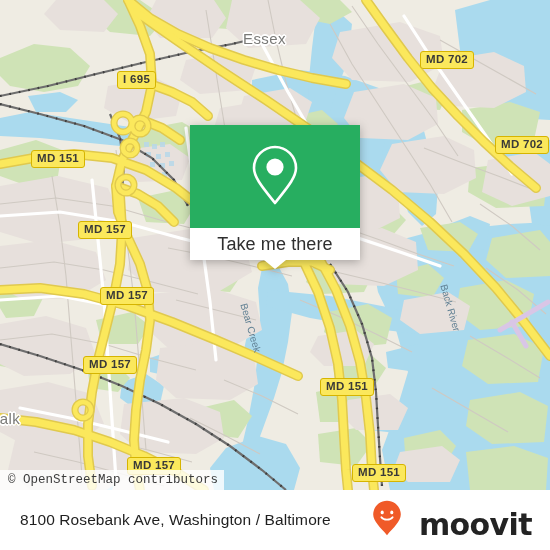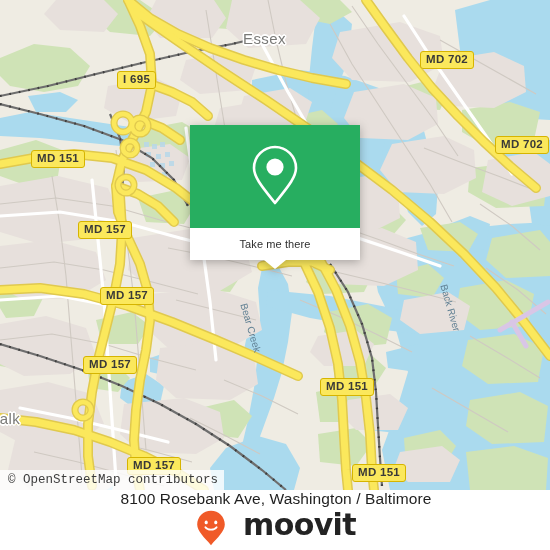--- a/index.html
+++ b/index.html
@@ -107,21 +107,21 @@
   #popup-footer {
     position: relative;
     height: 32px;
     background: #fff;
     display: flex;
     align-items: center;
     justify-content: center;
   }
   #popup-label {
     font-family: "Liberation Sans", sans-serif;
-    font-size: 11px;
+    font-size: 18px;
     color: #2f2f2f;
     letter-spacing: .1px;
   }
   #popup-tail {
     position: absolute;
     left: 50%;
     bottom: -9px;
     margin-left: -11px;
     width: 0; height: 0;
     border-left: 11px solid transparent;
@@ -135,32 +135,31 @@
     left: 0;
     top: 490px;
     width: 550px;
     height: 60px;
     background: #ffffff;
     display: flex;
     align-items: center;
     justify-content: space-between;
     padding: 0 18px 0 20px;
     box-sizing: border-box;
-    flex-direction: column;
   }
   #footer-address {
     font-family: "Liberation Sans", sans-serif;
     font-size: 15.5px;
     color: #1f1f1f;
     white-space: nowrap;
     letter-spacing: .1px;
   }
   #brand {
     display: flex;
-    align-items: flex-start;
+    align-items: flex-end;
     gap: 17px;
   }
   #brand-wordmark {
     font-family: "DejaVu Sans", sans-serif;
     font-size: 30px;
     font-weight: bold;
     color: #232323;
     letter-spacing: -0.6px;
     line-height: 30px;
   }

